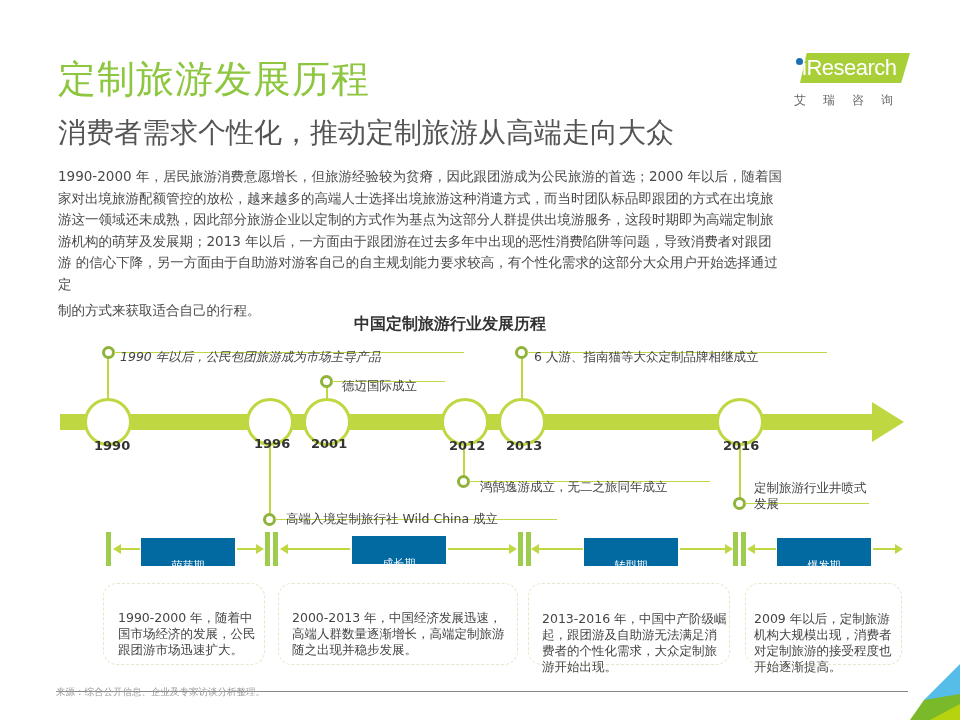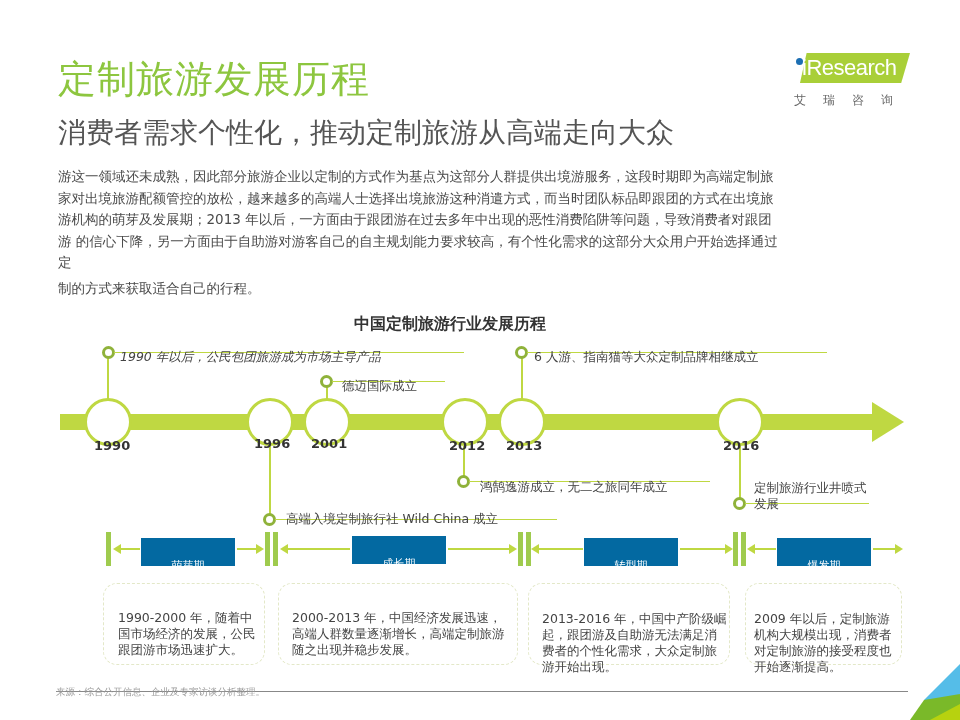--- a/index.html
+++ b/index.html
@@ -44,22 +44,23 @@
 <div class="abs subtitle">消费者需求个性化，推动定制旅游从高端走向大众</div>
 
 <div class="abs logo">
   <div class="logo-badge"></div>
   <div class="logo-dot"></div>
   <div class="logo-text">iResearch</div>
   <div class="logo-cn">艾瑞咨询</div>
 </div>
 
 <div class="abs para">
+  <p>1990-2000 年，居民旅游消费意愿增长，但旅游经验较为贫瘠，因此跟团游成为公民旅游的首选；2000 年以后，随着国</p>
+  <p>家对出境旅游配额管控的放松，越来越多的高端人士选择出境旅游这种消遣方式，而当时团队标品即跟团的方式在出境旅</p>
   <p>游这一领域还未成熟，因此部分旅游企业以定制的方式作为基点为这部分人群提供出境游服务，这段时期即为高端定制旅</p>
-  <p>家对出境旅游配额管控的放松，越来越多的高端人士选择出境旅游这种消遣方式，而当时团队标品即跟团的方式在出境旅</p>
   <p>游机构的萌芽及发展期；2013 年以后，一方面由于跟团游在过去多年中出现的恶性消费陷阱等问题，导致消费者对跟团</p>
   <p>游 的信心下降，另一方面由于自助游对游客自己的自主规划能力要求较高，有个性化需求的这部分大众用户开始选择通过</p>
   <p>定</p>
   <p style="margin-top:4px;">制的方式来获取适合自己的行程。</p>
 </div>
 
 <div class="abs chart-title">中国定制旅游行业发展历程</div>
 
 <div class="abs axis"></div>
 <div class="abs arrow-head"></div>

